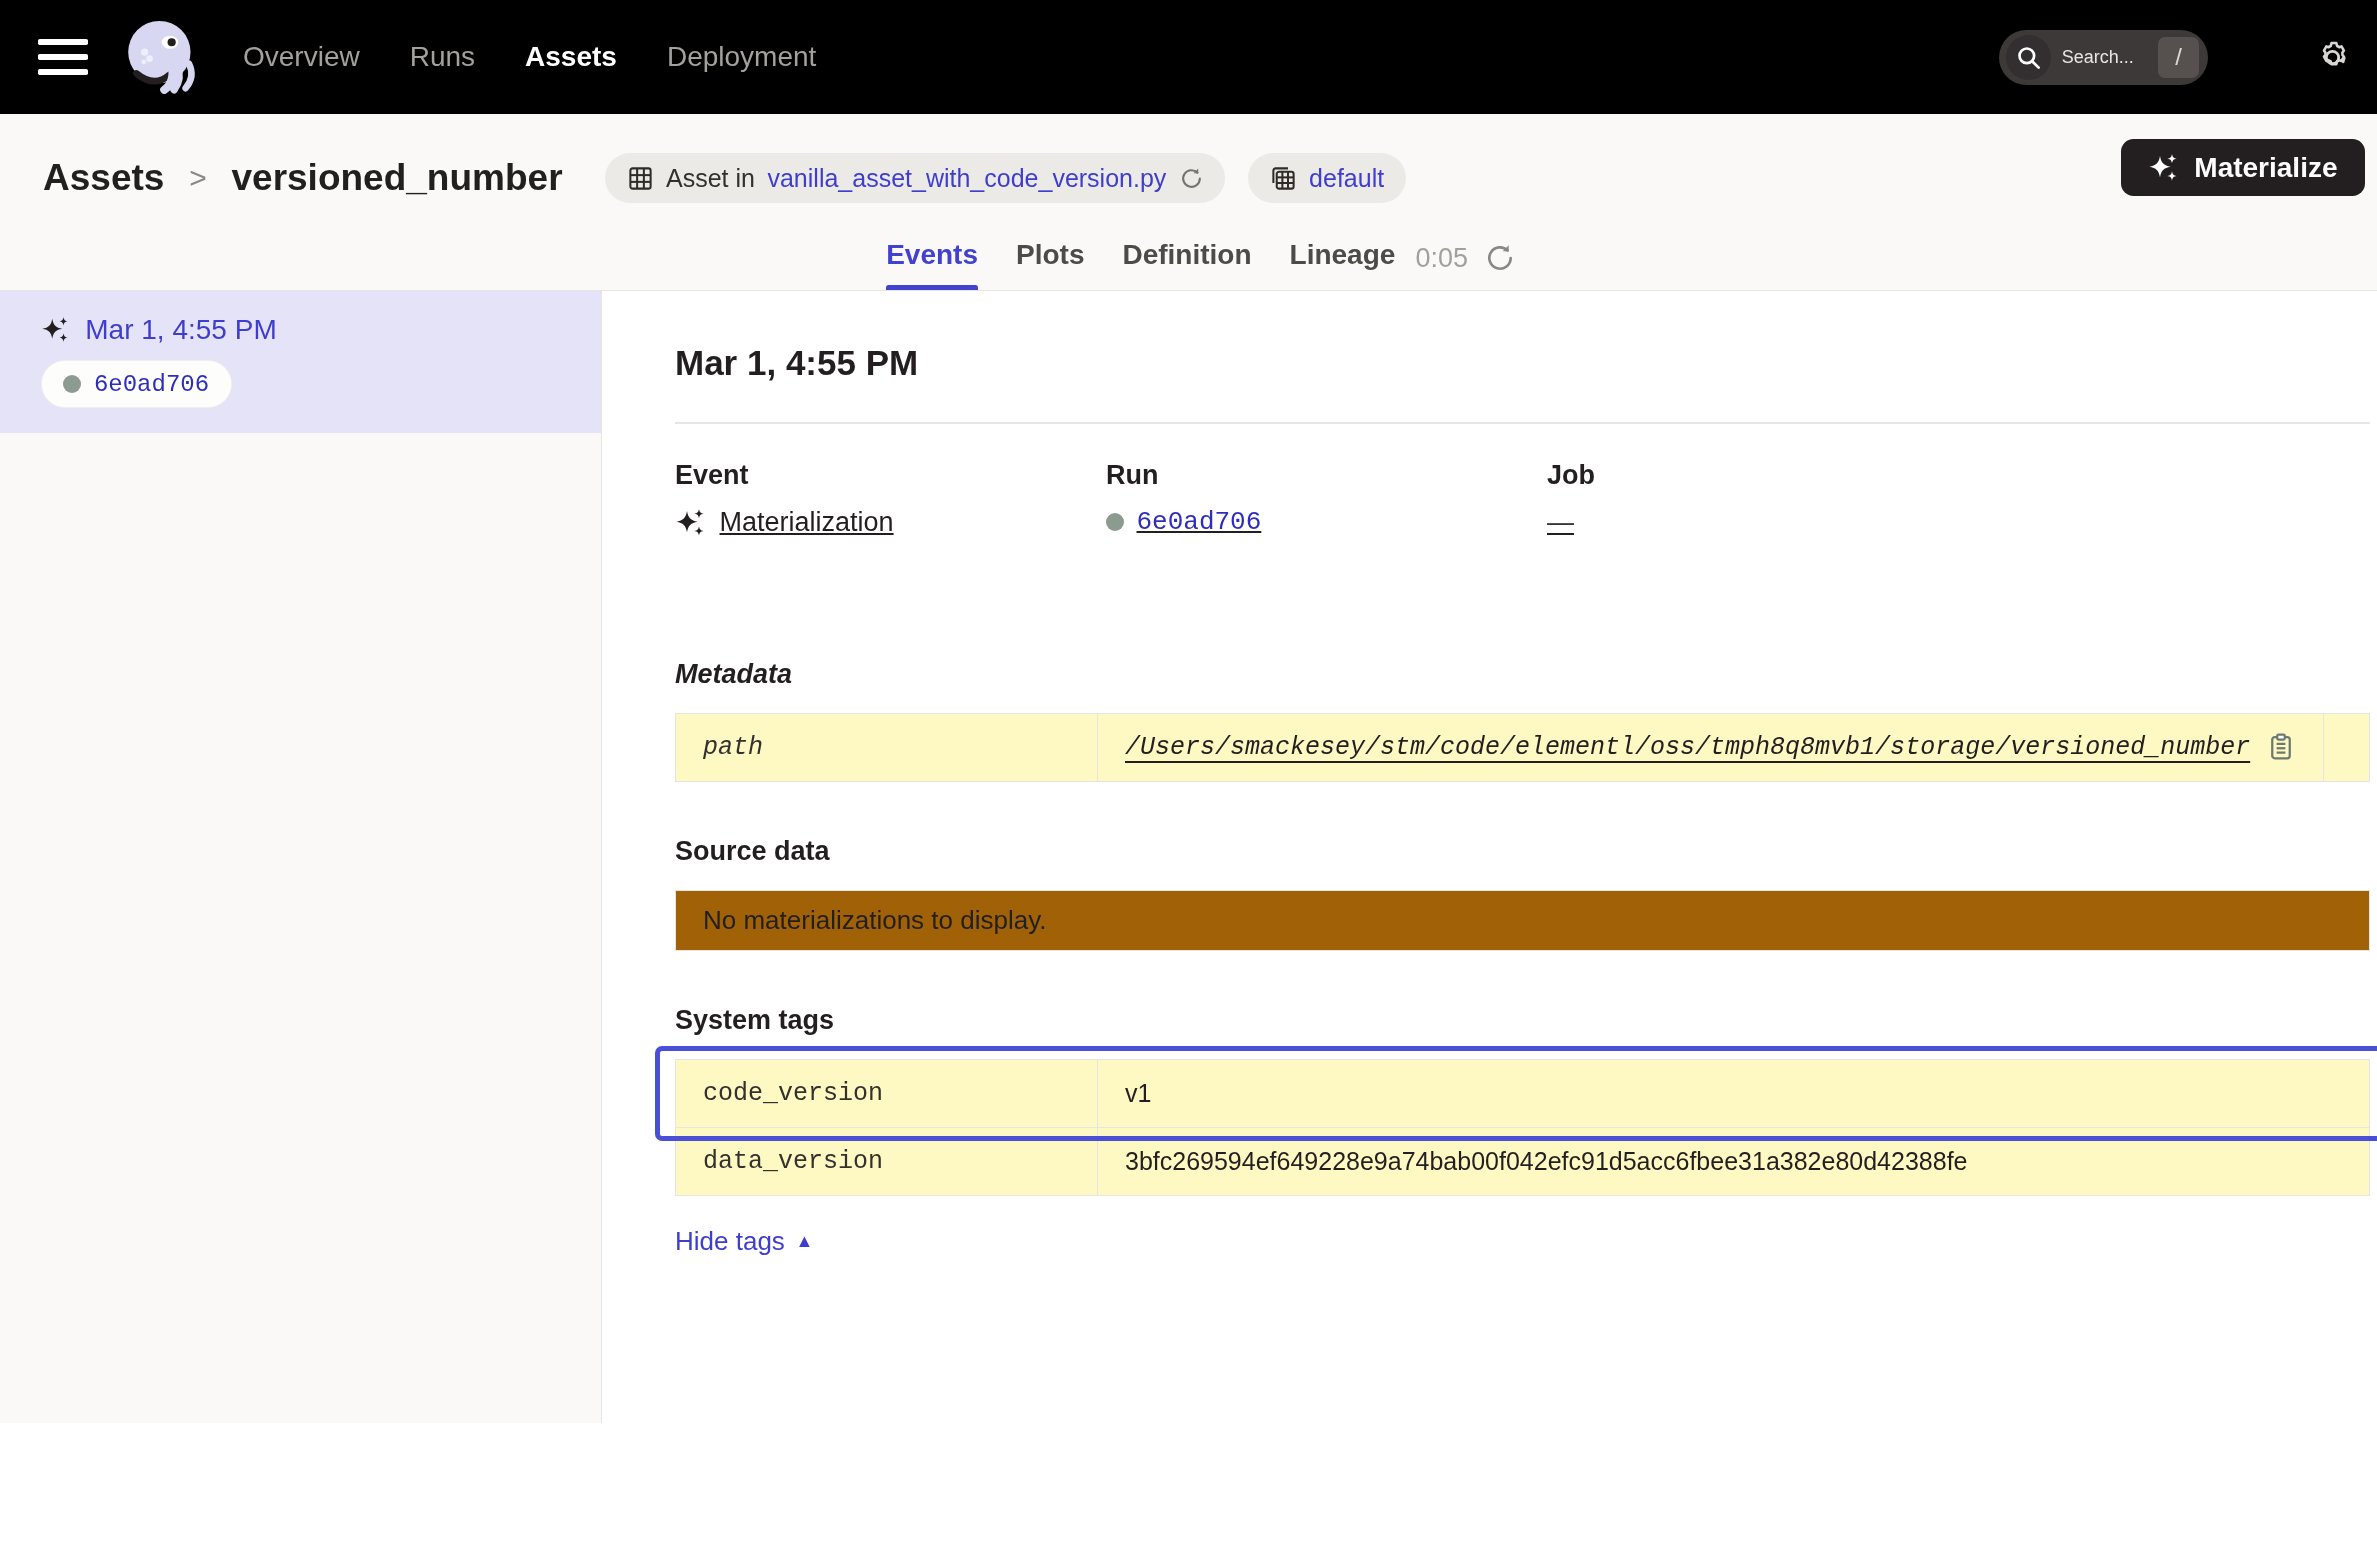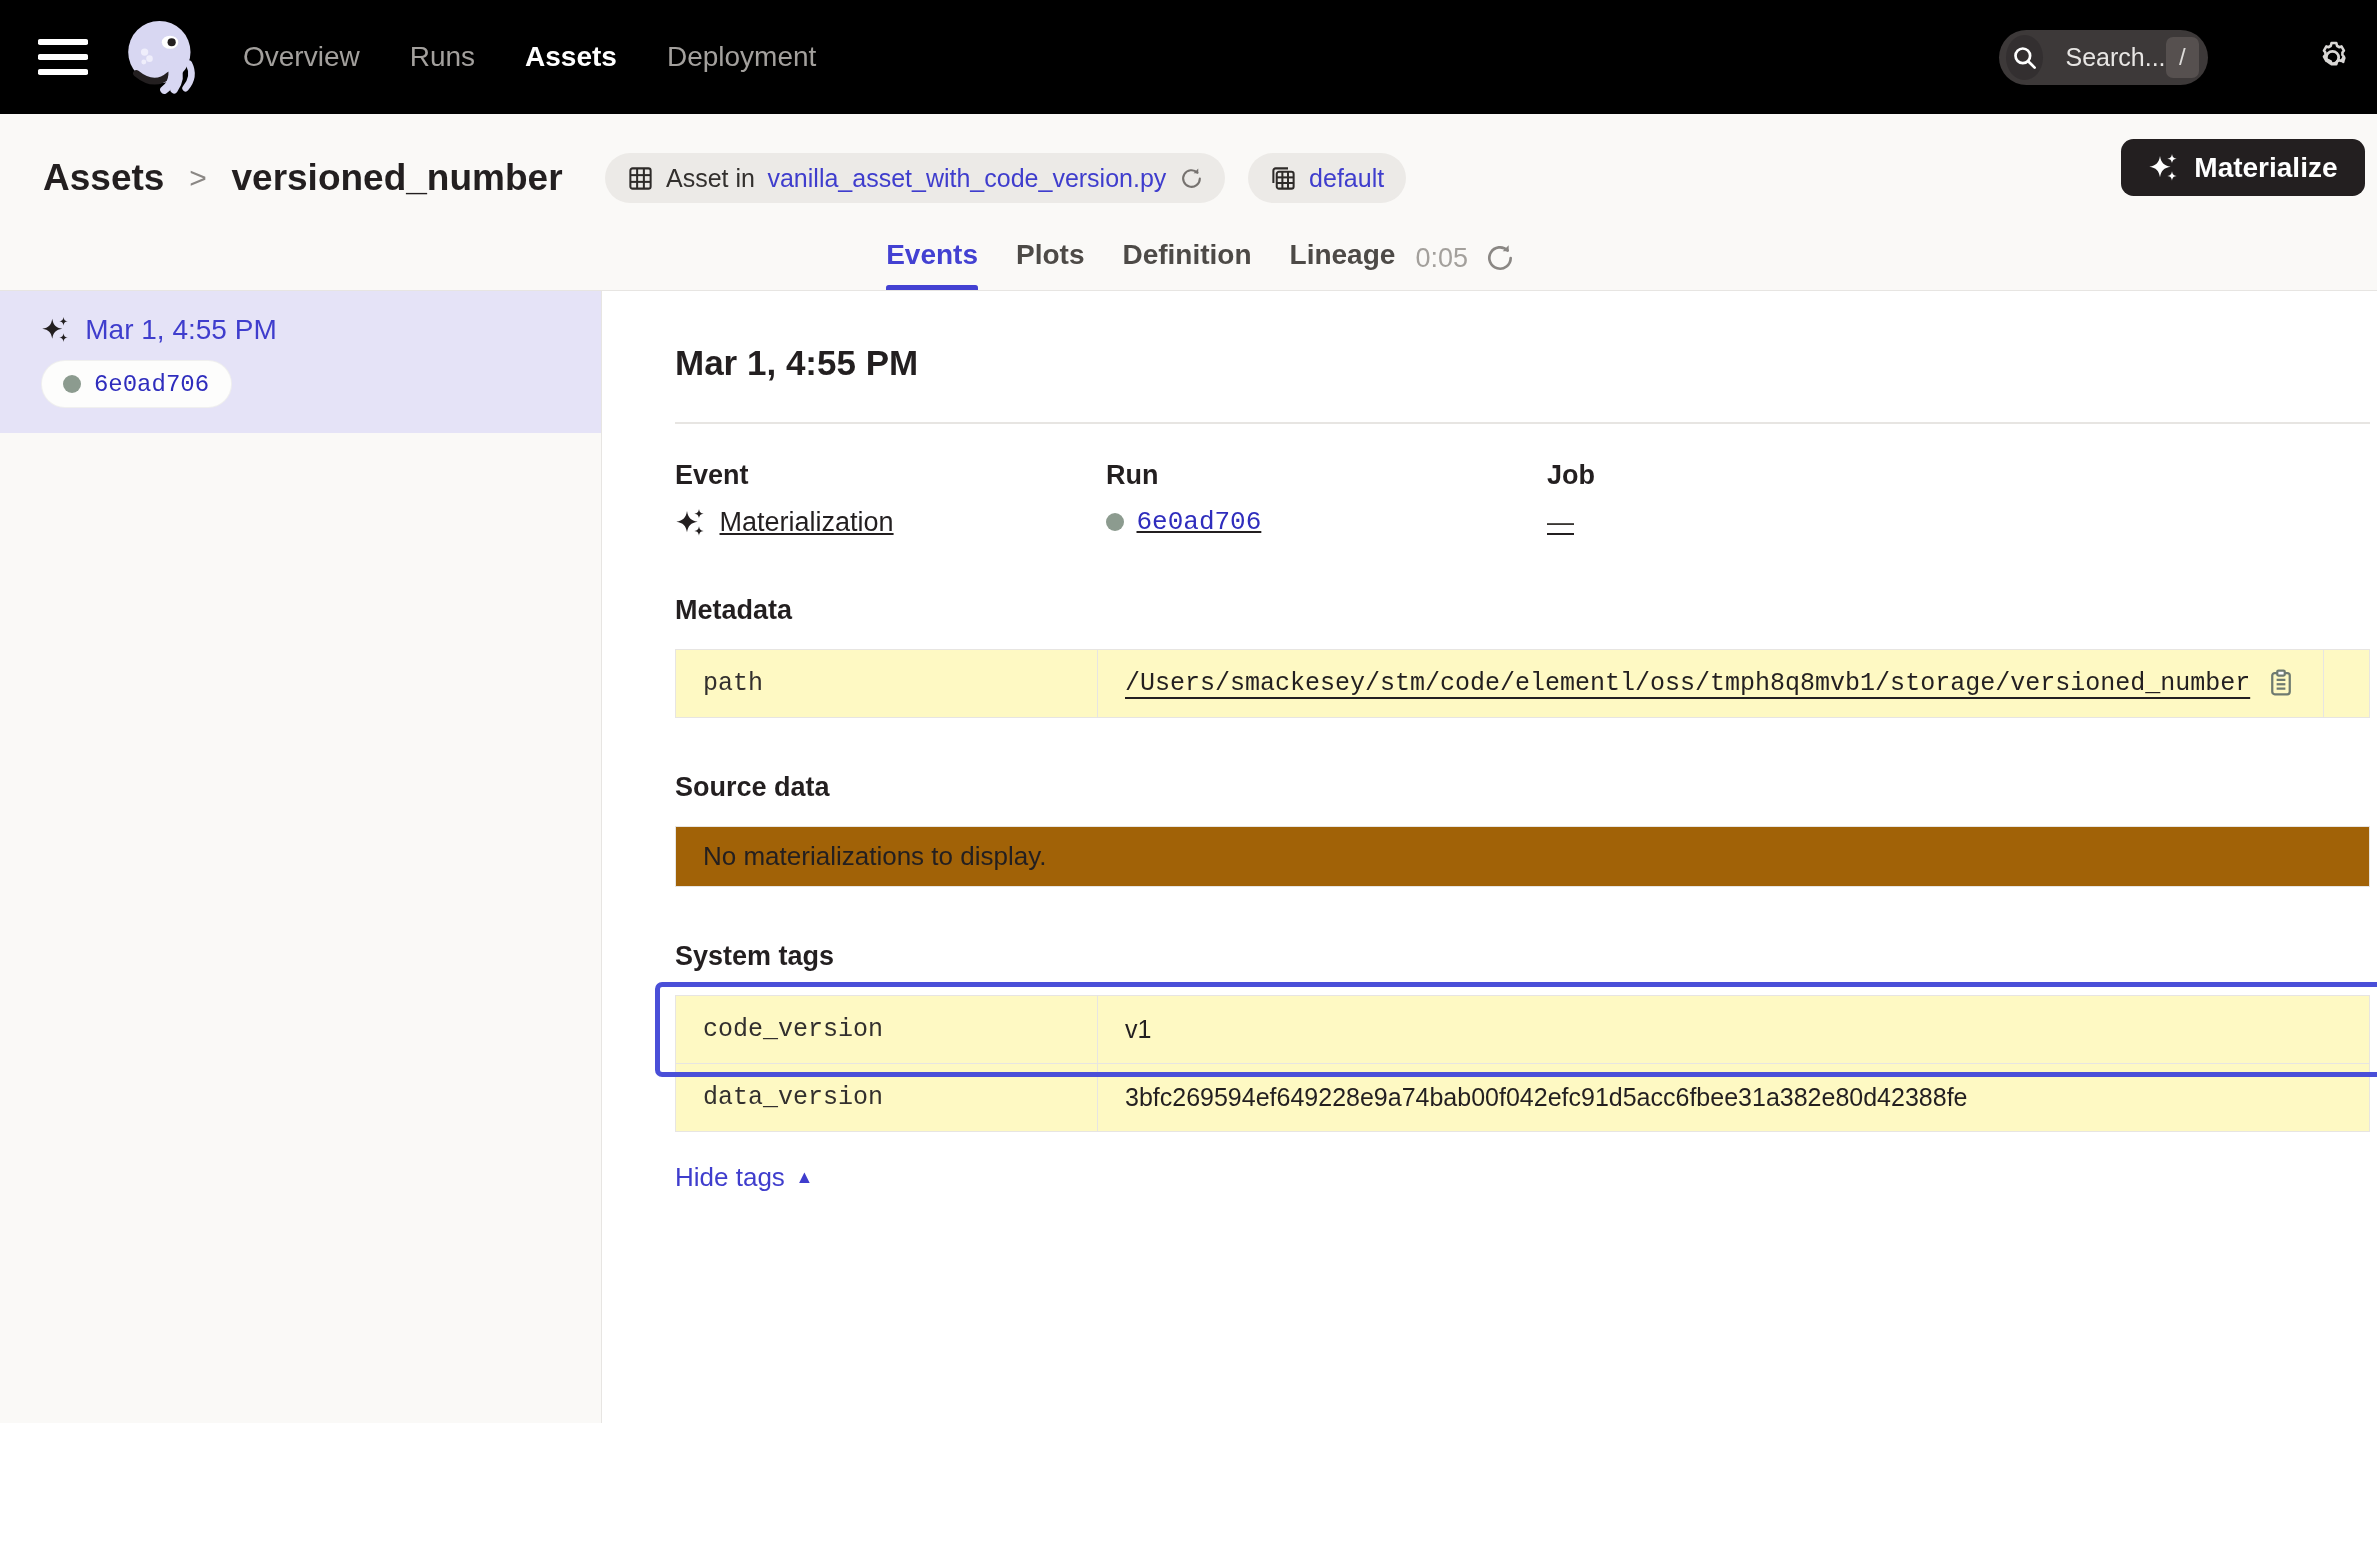--- a/index.html
+++ b/index.html
@@ -11,21 +11,21 @@
   .topnav { height:114px; background:#000000; display:flex; align-items:center; padding:0 25px 0 38px; }
   .hamburger { width:50px; height:36px; display:flex; flex-direction:column; justify-content:space-between; cursor:pointer; margin-right:32px; }
   .hamburger span { display:block; height:6.3px; background:#ffffff; border-radius:1.8px; }
   .logo { width:82px; height:82px; margin-right:41px; }
   .navlinks { display:flex; gap:50px; align-items:center; }
   .navlink { font-size:28px; color:#a3a09d; cursor:pointer; }
   .navlink.active { color:#ffffff; font-weight:700; }
   .topnav .spacer { flex:1; }
   .searchbox { width:209px; height:55px; background:#3d3939; border-radius:29px; display:flex; align-items:center; padding:0 9px 0 7.1px; margin-right:105px; }
   .search-circle { width:45px; height:45px; border-radius:50%; background:#332f30; display:flex; align-items:center; justify-content:center; margin-right:10.7px; }
-  .search-ph { color:#e8e6e4; font-size:25px; flex:1;margin-left:12px; }
+  .search-ph { color:#e8e6e4; font-size:18px; flex:1; }
   .slash-badge { width:41px; height:41px; background:#56504f; border-radius:7.1px; color:#dddbd9; font-size:24px; display:flex; align-items:center; justify-content:center; }
   .gear { color:#d9d7d5; display:flex; align-items:center; }
 
   
   .pageheader { background:#faf9f7; padding:23px 14.3px 0 43px; position:relative; border-bottom:1.8px solid #e7e5e2; }
   .crumbrow { display:flex; align-items:center; gap:23px; height:82px; }
   .crumb { font-size:37px; font-weight:700; color:#231f20; }
   .crumb-sep { font-size:30px; color:#8a8784; font-weight:400; padding:0 1.8px; }
   .chip { background:#eceae7; border-radius:27px; height:50px; display:flex; align-items:center; gap:12.5px; padding:0 21.4px; font-size:25px; color:#33302e; }
   .chip a, .bluelink { color:#3f3dcd; text-decoration:none; cursor:pointer; }
@@ -58,21 +58,21 @@
   .cols { display:flex; margin-top:36px; }
   .col-event { width:431px; }
   .col-run { width:441px; }
   .col-label { font-size:27px; font-weight:700; }
   .col-value { margin-top:16px; font-size:27px; display:flex; align-items:center; gap:12.5px;text-decoration:underline; }
   .col-value .sparkle { color:#231f20; display:flex; }
   .runlink { font-size:26px; color:#2f2dbd; text-decoration:none; cursor:pointer; }
   .job-dash { color:#3a3734; }
 
   .section-heading { font-size:27px; font-weight:700; }
-  .metadata-section { margin-top:56px; }
+  .metadata-section { margin-top:120px;font-style:italic; }
   .kvtable { margin-top:23px; border:1.8px solid #e7e5e2; background:#fef9c3; }
   .trow { display:grid; }
   .trow.meta { grid-template-columns:422px 1fr 46px; }
   .trow.tags { grid-template-columns:422px 1fr; }
   .trow + .trow { border-top:1.8px solid #e7e5e2; }
   .tcell { min-height:67px; display:flex; align-items:center; padding:0 27px; font-size:25px; }
   .tcell.key { border-right:1.8px solid #e7e5e2; color:#33302e; }
   .tcell.extra { border-left:1.8px solid #e7e5e2; padding:0; }
   .pathlink { color:#231f20; text-decoration:underline; text-underline-offset:7.1px; cursor:pointer; }
   .copybtn { margin-left:16px; color:#6e7a70; display:flex; cursor:pointer; flex-shrink:0; }

